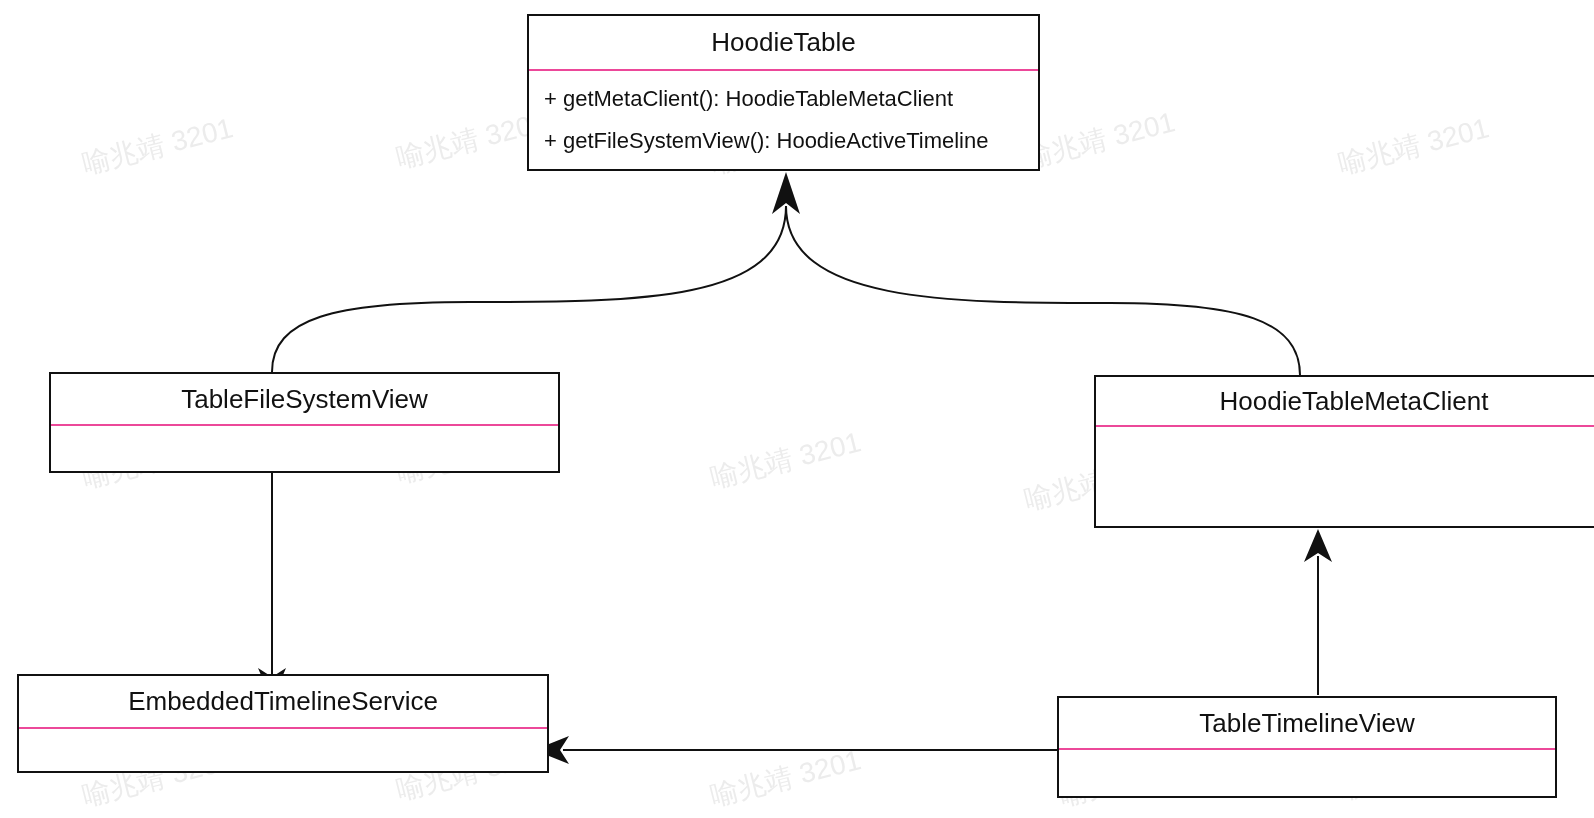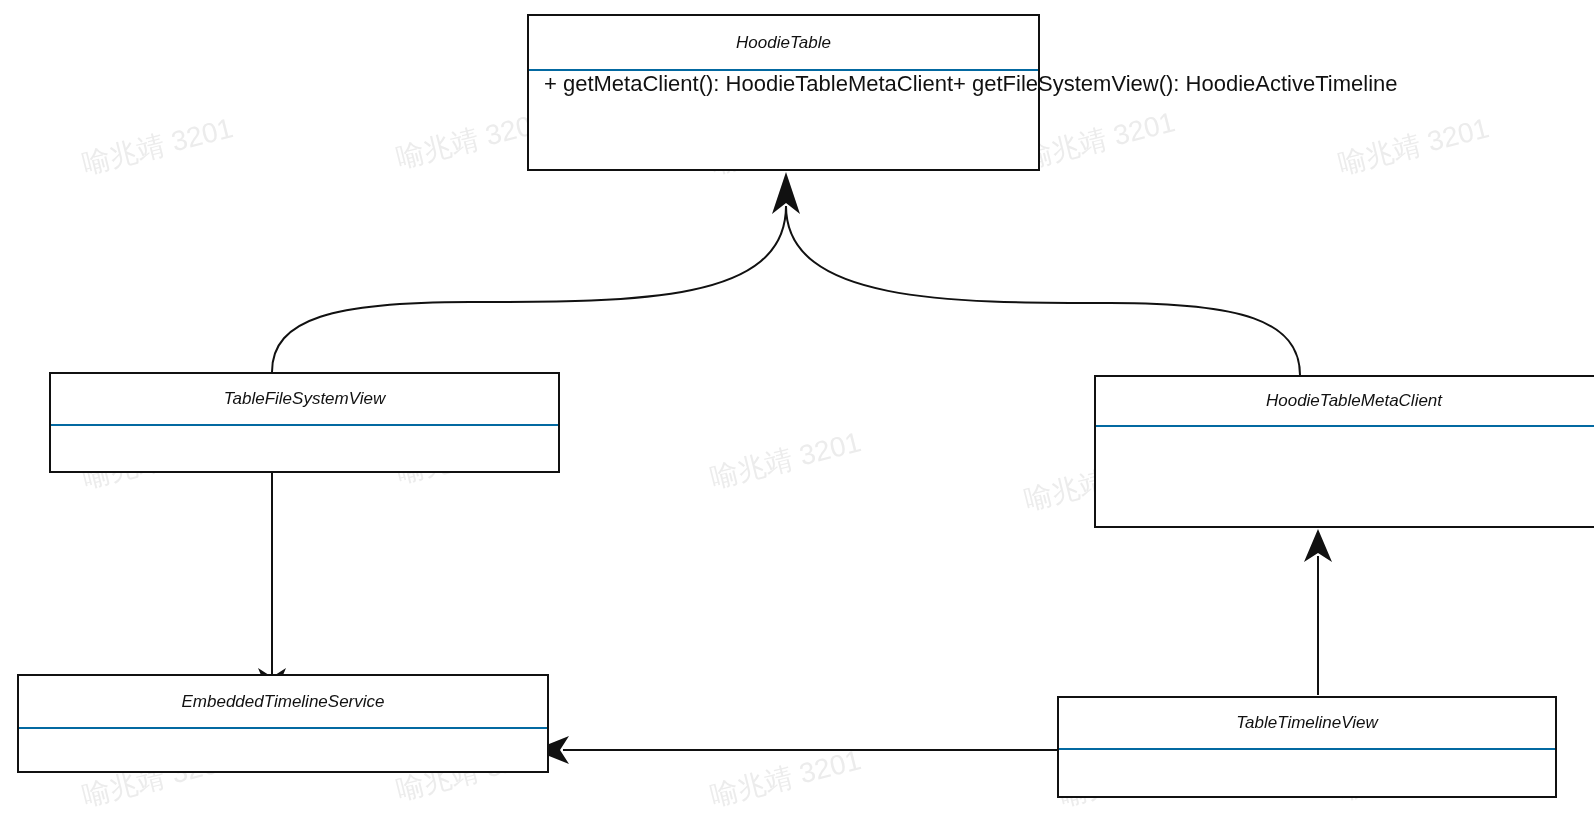--- a/index.html
+++ b/index.html
@@ -41,32 +41,32 @@
   .uml-class {
     position: absolute;
     background: #ffffff;
     border: 2px solid #111111;
     box-sizing: border-box;
     z-index: 2;
     display: flex;
     flex-direction: column;
   }
   .uml-title {
-    border-bottom: 2px solid #0369a1;
+    border-bottom: 2px solid #ec4899;
     display: flex;
     align-items: center;
     justify-content: center;
-    font-size: 17px;
+    font-size: 26px;
     box-sizing: border-box;
     flex: 0 0 auto;
-    font-style: italic;
   }
   .uml-methods {
     flex: 1 1 auto;
     display: flex;
+    flex-direction: column;
     justify-content: space-evenly;
     padding: 0 15px;
     font-size: 22px;
     box-sizing: border-box;
   }
   .uml-method { white-space: nowrap; }
 </style>
 </head>
 <body>
 

